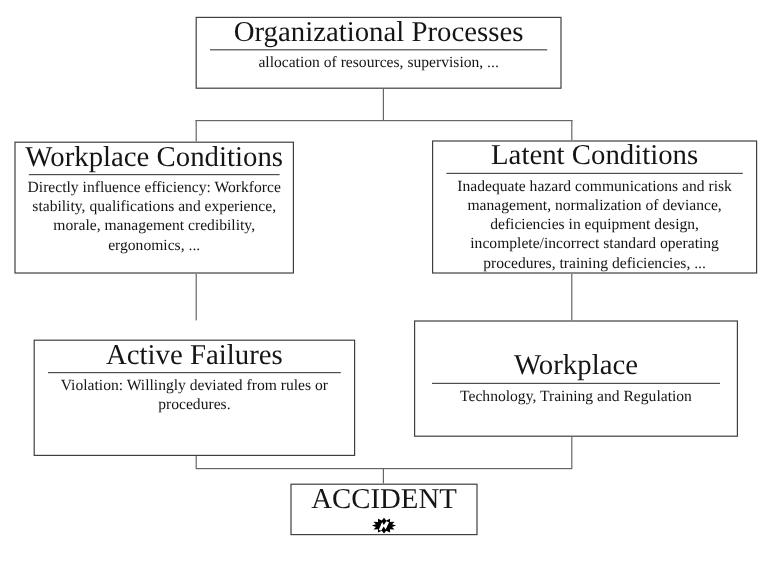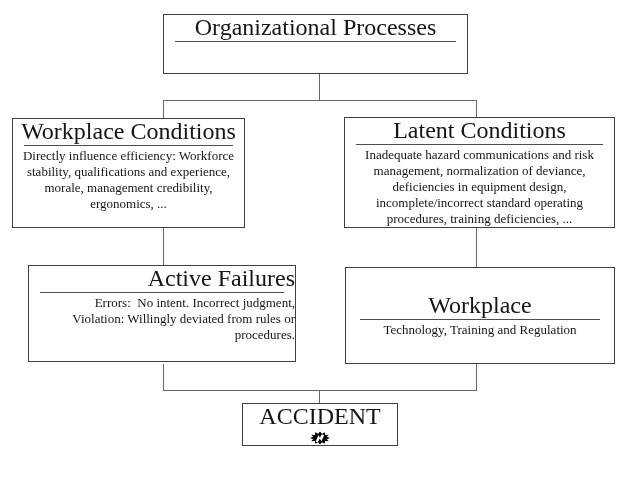--- a/index.html
+++ b/index.html
@@ -39,22 +39,22 @@
     line-height: 16px;
     white-space: pre;
   }
   .connector {
     position: absolute;
     background: var(--connector, #666666);
   }
   
   #box-op { left: 163px; top: 14px;  width: 305px; height: 60px; }
   #box-wc { left: 12px;  top: 118px; width: 233px; height: 110px; }
-  #box-lc { left: 344px; top: 117px; width: 271px; height: 111px; }
-  #box-af { left: 28px;  top: 265px; width: 268px; height: 97px; text-align: right; }
+  #box-lc { left: 360px; top: 117px; width: 271px; height: 111px; }
+  #box-af { left: 28px;  top: 283px; width: 268px; height: 97px; }
   #box-df { left: 345px; top: 267px; width: 270px; height: 97px;
             display: flex; flex-direction: column; justify-content: center; }
   #box-ac { left: 242px; top: 403px; width: 156px; height: 43px;
             display: flex; flex-direction: column; justify-content: center; align-items: center; }
   #box-df .title-rule { margin: 1px 14px 2px 14px; }
   .burst-icon { margin-top: 2px; display: block; }
   
   #c-top-center { left: 319px; top: 73px;  width: 1px;   height: 27px; }
   #c-top-rail   { left: 163px; top: 100px; width: 314px; height: 1px;  }
   #c-top-left   { left: 163px; top: 100px; width: 1px;   height: 18px; }
@@ -78,20 +78,21 @@
   <div class="connector" id="c-mid-left"></div>
   <div class="connector" id="c-mid-right"></div>
   <div class="connector" id="c-bot-left"></div>
   <div class="connector" id="c-bot-right"></div>
   <div class="connector" id="c-bot-rail"></div>
   <div class="connector" id="c-bot-center"></div>
 
   <div class="box" id="box-op">
     <div class="box-title">Organizational Processes</div>
     <div class="title-rule"></div>
+    <div class="body-line">allocation of resources, supervision, ...</div>
   </div>
 
   <div class="box" id="box-wc">
     <div class="box-title">Workplace Conditions</div>
     <div class="title-rule"></div>
     <div class="body-line">Directly influence efficiency: Workforce</div>
     <div class="body-line">stability, qualifications and experience,</div>
     <div class="body-line">morale, management credibility,</div>
     <div class="body-line">ergonomics, ...</div>
   </div>
@@ -102,21 +103,20 @@
     <div class="body-line">Inadequate hazard communications and risk</div>
     <div class="body-line">management, normalization of deviance,</div>
     <div class="body-line">deficiencies in equipment design,</div>
     <div class="body-line">incomplete/incorrect standard operating</div>
     <div class="body-line">procedures, training deficiencies, ...</div>
   </div>
 
   <div class="box" id="box-af">
     <div class="box-title">Active Failures</div>
     <div class="title-rule"></div>
-    <div class="body-line">Errors:  No intent. Incorrect judgment,</div>
     <div class="body-line">Violation: Willingly deviated from rules or</div>
     <div class="body-line">procedures.</div>
   </div>
 
   <div class="box" id="box-df">
     <div class="box-title">Workplace</div>
     <div class="title-rule"></div>
     <div class="body-line">Technology, Training and Regulation</div>
   </div>
 

